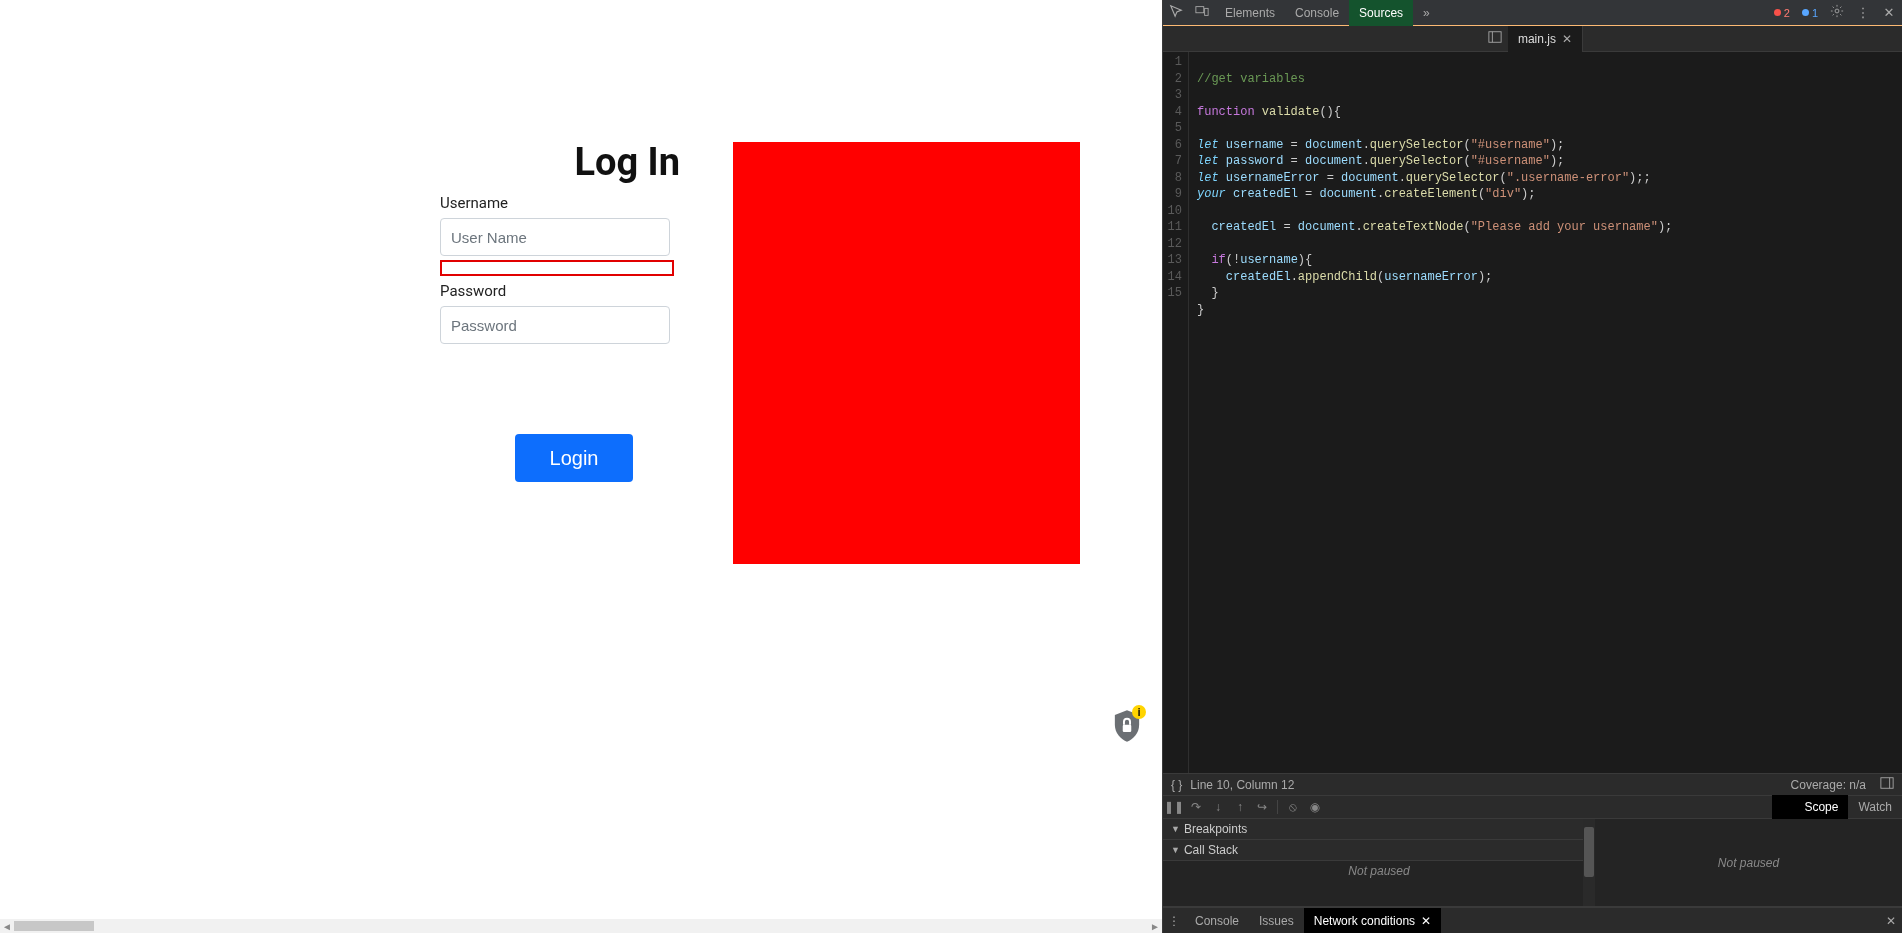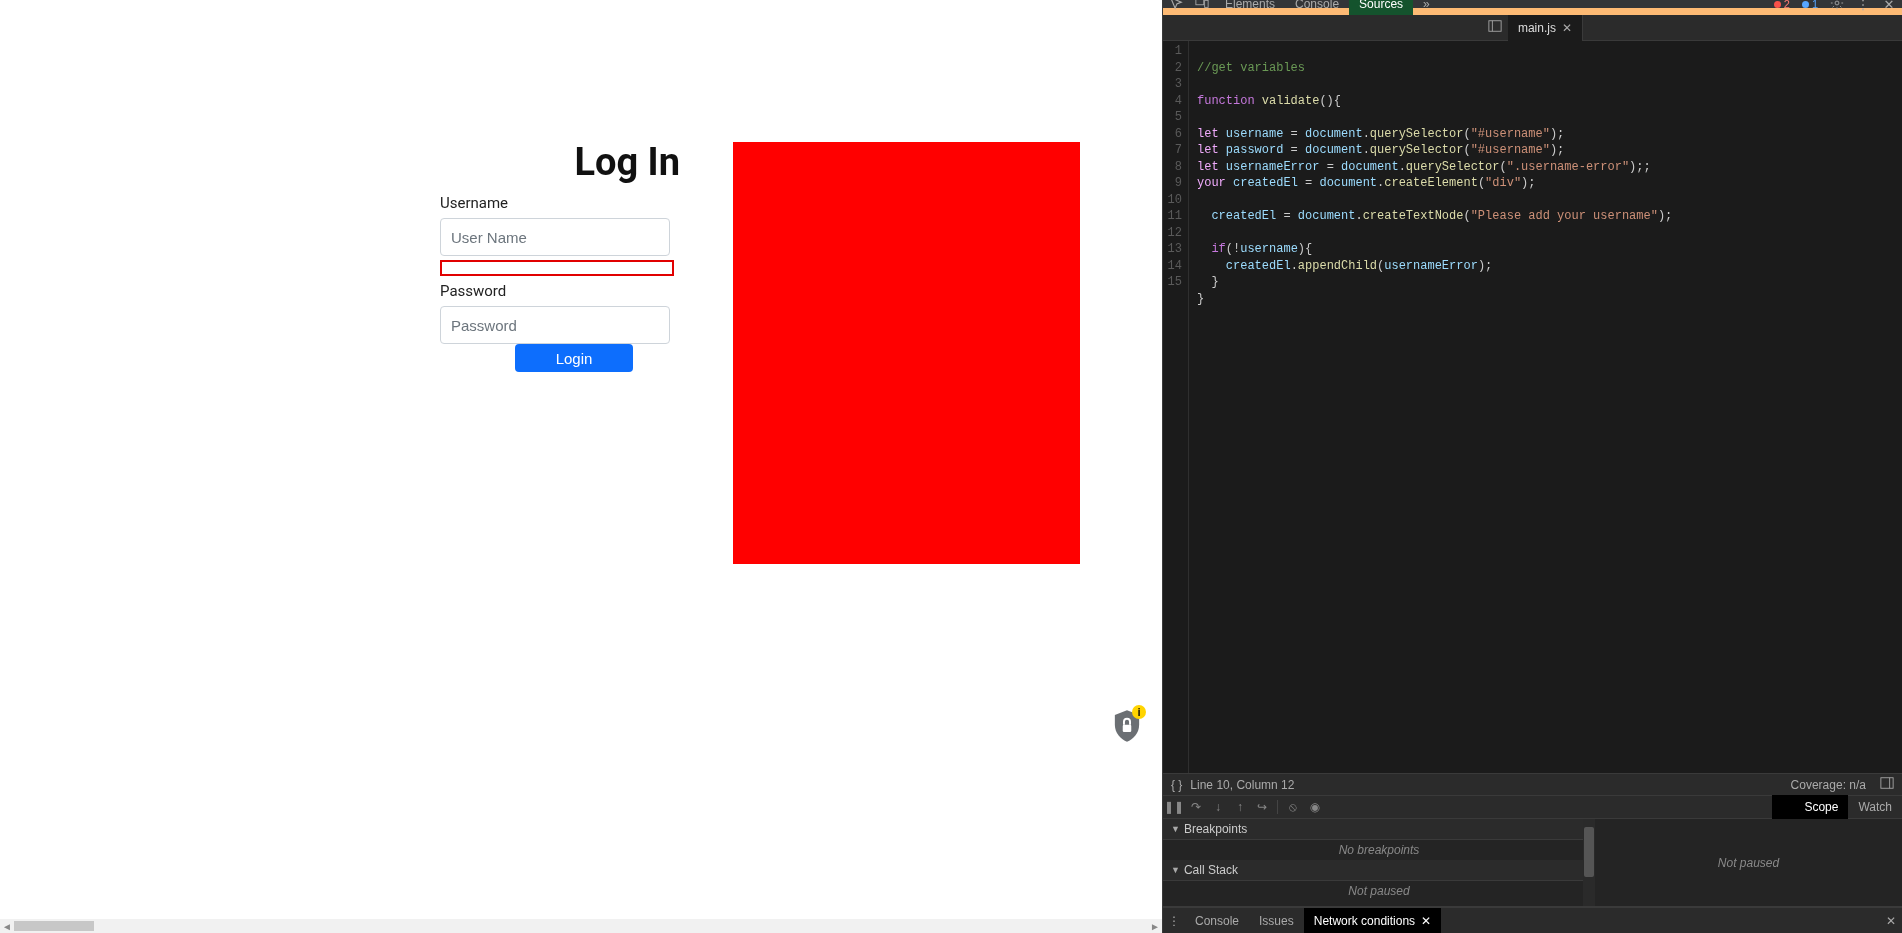--- a/index.html
+++ b/index.html
@@ -58,28 +58,29 @@
   .error-box {
     width: 234px;
     height: 16px;
     border: 2px solid #e10000;
     margin-top: 4px;
     margin-bottom: 4px;
   }
   .field-block { margin-bottom: 2px; }
   .field-block2 { margin-top: 6px; }
   .login-btn {
+    margin-top: 90px;
     margin-left: 75px;
     width: 118px;
-    height: 28px;
+    height: 48px;
     background: #0d6efd;
     color: #fff;
     border: none;
     border-radius: 4px;
-    font-size: 15px;
+    font-size: 20px;
     cursor: pointer;
   }
   .red-box {
     position: absolute;
     left: 733px;
     top: 142px;
     width: 347px;
     height: 422px;
     background: #ff0000;
   }
@@ -125,25 +126,25 @@
     width: 740px;
     background: #242424;
     color: #ccc;
     display: flex;
     flex-direction: column;
     font-family: "Segoe UI", Arial, sans-serif;
     font-size: 12px;
     border-left: 1px solid #3a3a3a;
   }
   .dt-top {
-    height: 15px;
+    height: 26px;
     background: #333538;
     display: flex;
     align-items: center;
-    border-bottom: 7px solid #fdba74;
+    border-bottom: 1px solid #fdba74;
   }
   .dt-top .ic { width: 26px; text-align: center; color: #aaa; font-size: 13px; cursor: pointer; }
   .dt-top .tab { padding: 0 10px; height: 26px; line-height: 26px; color: #aaa; cursor: pointer; }
   .dt-top .tab.active { background: #14532d; color: #fff; }
   .dt-top .spacer { flex: 1; }
   .dt-top .pill { display:flex; align-items:center; gap:3px; padding:0 6px; font-size:11px; }
   .dt-top .pill.err { color: #ff7b72; }
   .dt-top .pill.info { color: #58a6ff; }
   .dot { width: 7px; height: 7px; border-radius: 50%; display: inline-block; }
   .dot.red { background: #f85149; }
@@ -191,21 +192,21 @@
   }
   .code {
     flex: 1;
     padding: 2px 8px 0 8px;
     line-height: 16.5px;
     white-space: pre;
     color: #ccc;
   }
   .c-com { color: #6a9955; }
   .c-kw  { color: #c678dd; }
-  .c-kw2 { color: #f0abfc; }
+  .c-kw2 { color: #7dd3fc; font-style: italic; }
   .c-fn  { color: #dcdcaa; }
   .c-id  { color: #9cdcfe; }
   .c-str { color: #ce9178; }
 
   .status-bar {
     height: 22px;
     background: #2b2b2b;
     color: #aaa;
     display: flex;
     align-items: center;
@@ -446,21 +447,20 @@
     <div class="dbg-tab active">Scope</div>
     <div class="dbg-tab">Watch</div>
   </div>
 
   <div class="lower-panels">
     <div class="panel-left">
       <div class="sec-hdr">
         <span class="tri">▼</span>
         <span>Breakpoints</span>
       </div>
-      <div class="sec-body">No breakpoints</div>
       <div class="sec-hdr">
         <span class="tri">▼</span>
         <span>Call Stack</span>
       </div>
       <div class="sec-body">Not paused</div>
       <div class="vscroll">
           <div class="vthumb"></div>
         </div>
     </div>
     <div class="panel-right">

